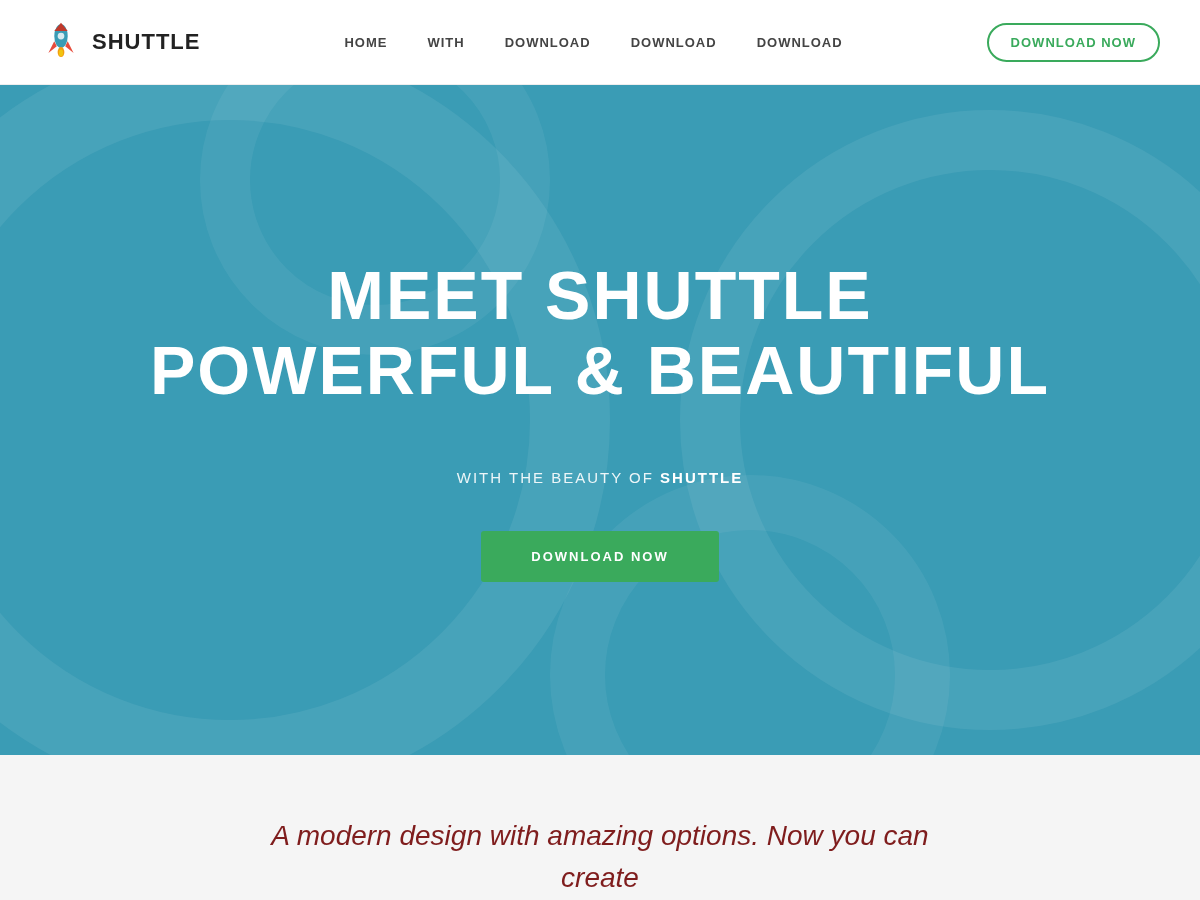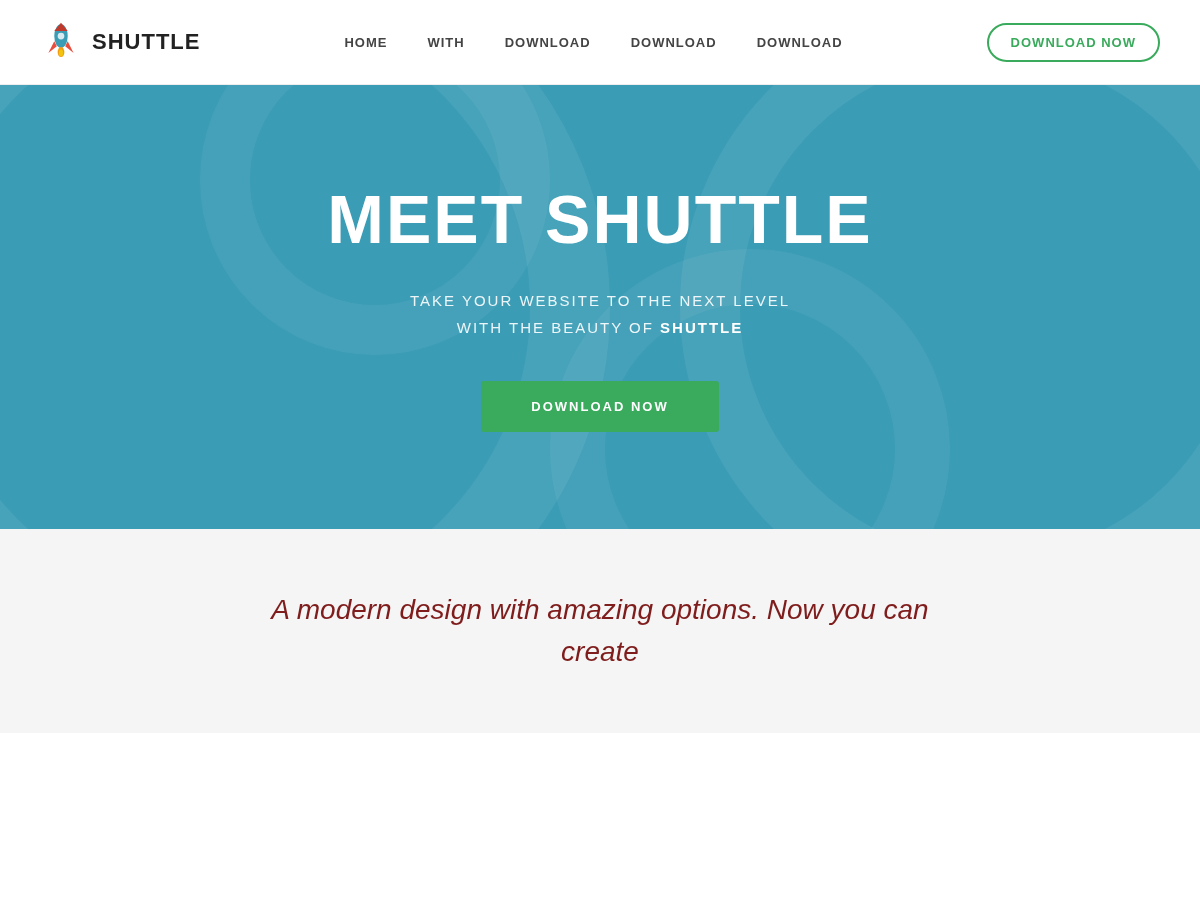--- a/index.html
+++ b/index.html
@@ -49,21 +49,21 @@
       font-size: 13px;
       font-weight: 700;
       letter-spacing: 1px;
       cursor: pointer;
     }
 
     
     .hero {
       background: #3a9cb5;
       position: relative;
-      height: 444px;
+      height: 670px;
       display: flex;
       flex-direction: column;
       align-items: center;
       justify-content: center;
       overflow: hidden;
     }
     
     .hero::before {
       content: '';
       position: absolute;
@@ -198,23 +198,24 @@
   <button class="download-btn-header">DOWNLOAD NOW</button>
 </header>
 
 <section class="hero">
   <div class="hero-deco-top"></div>
   <div class="hero-deco-bottom"></div>
 
   <div class="hero-content">
     <h1 class="hero-title">
       <span>MEET SHUTTLE</span><br>
+      <span>POWERFUL &amp; BEAUTIFUL</span>
     </h1>
     <p class="hero-subtitle">
-      <span>TAKE YOUR WEBSITE TO THE NEXT LEVEL</span><br>
+      <br>
       <span>WITH THE BEAUTY OF </span><strong>SHUTTLE</strong>
     </p>
     <button class="hero-download-btn">DOWNLOAD NOW</button>
   </div>
 </section>
 
 <section class="tagline-section">
   <p class="tagline-text">
     <span>A modern design with amazing options. Now you can create</span><br>
   </p>

